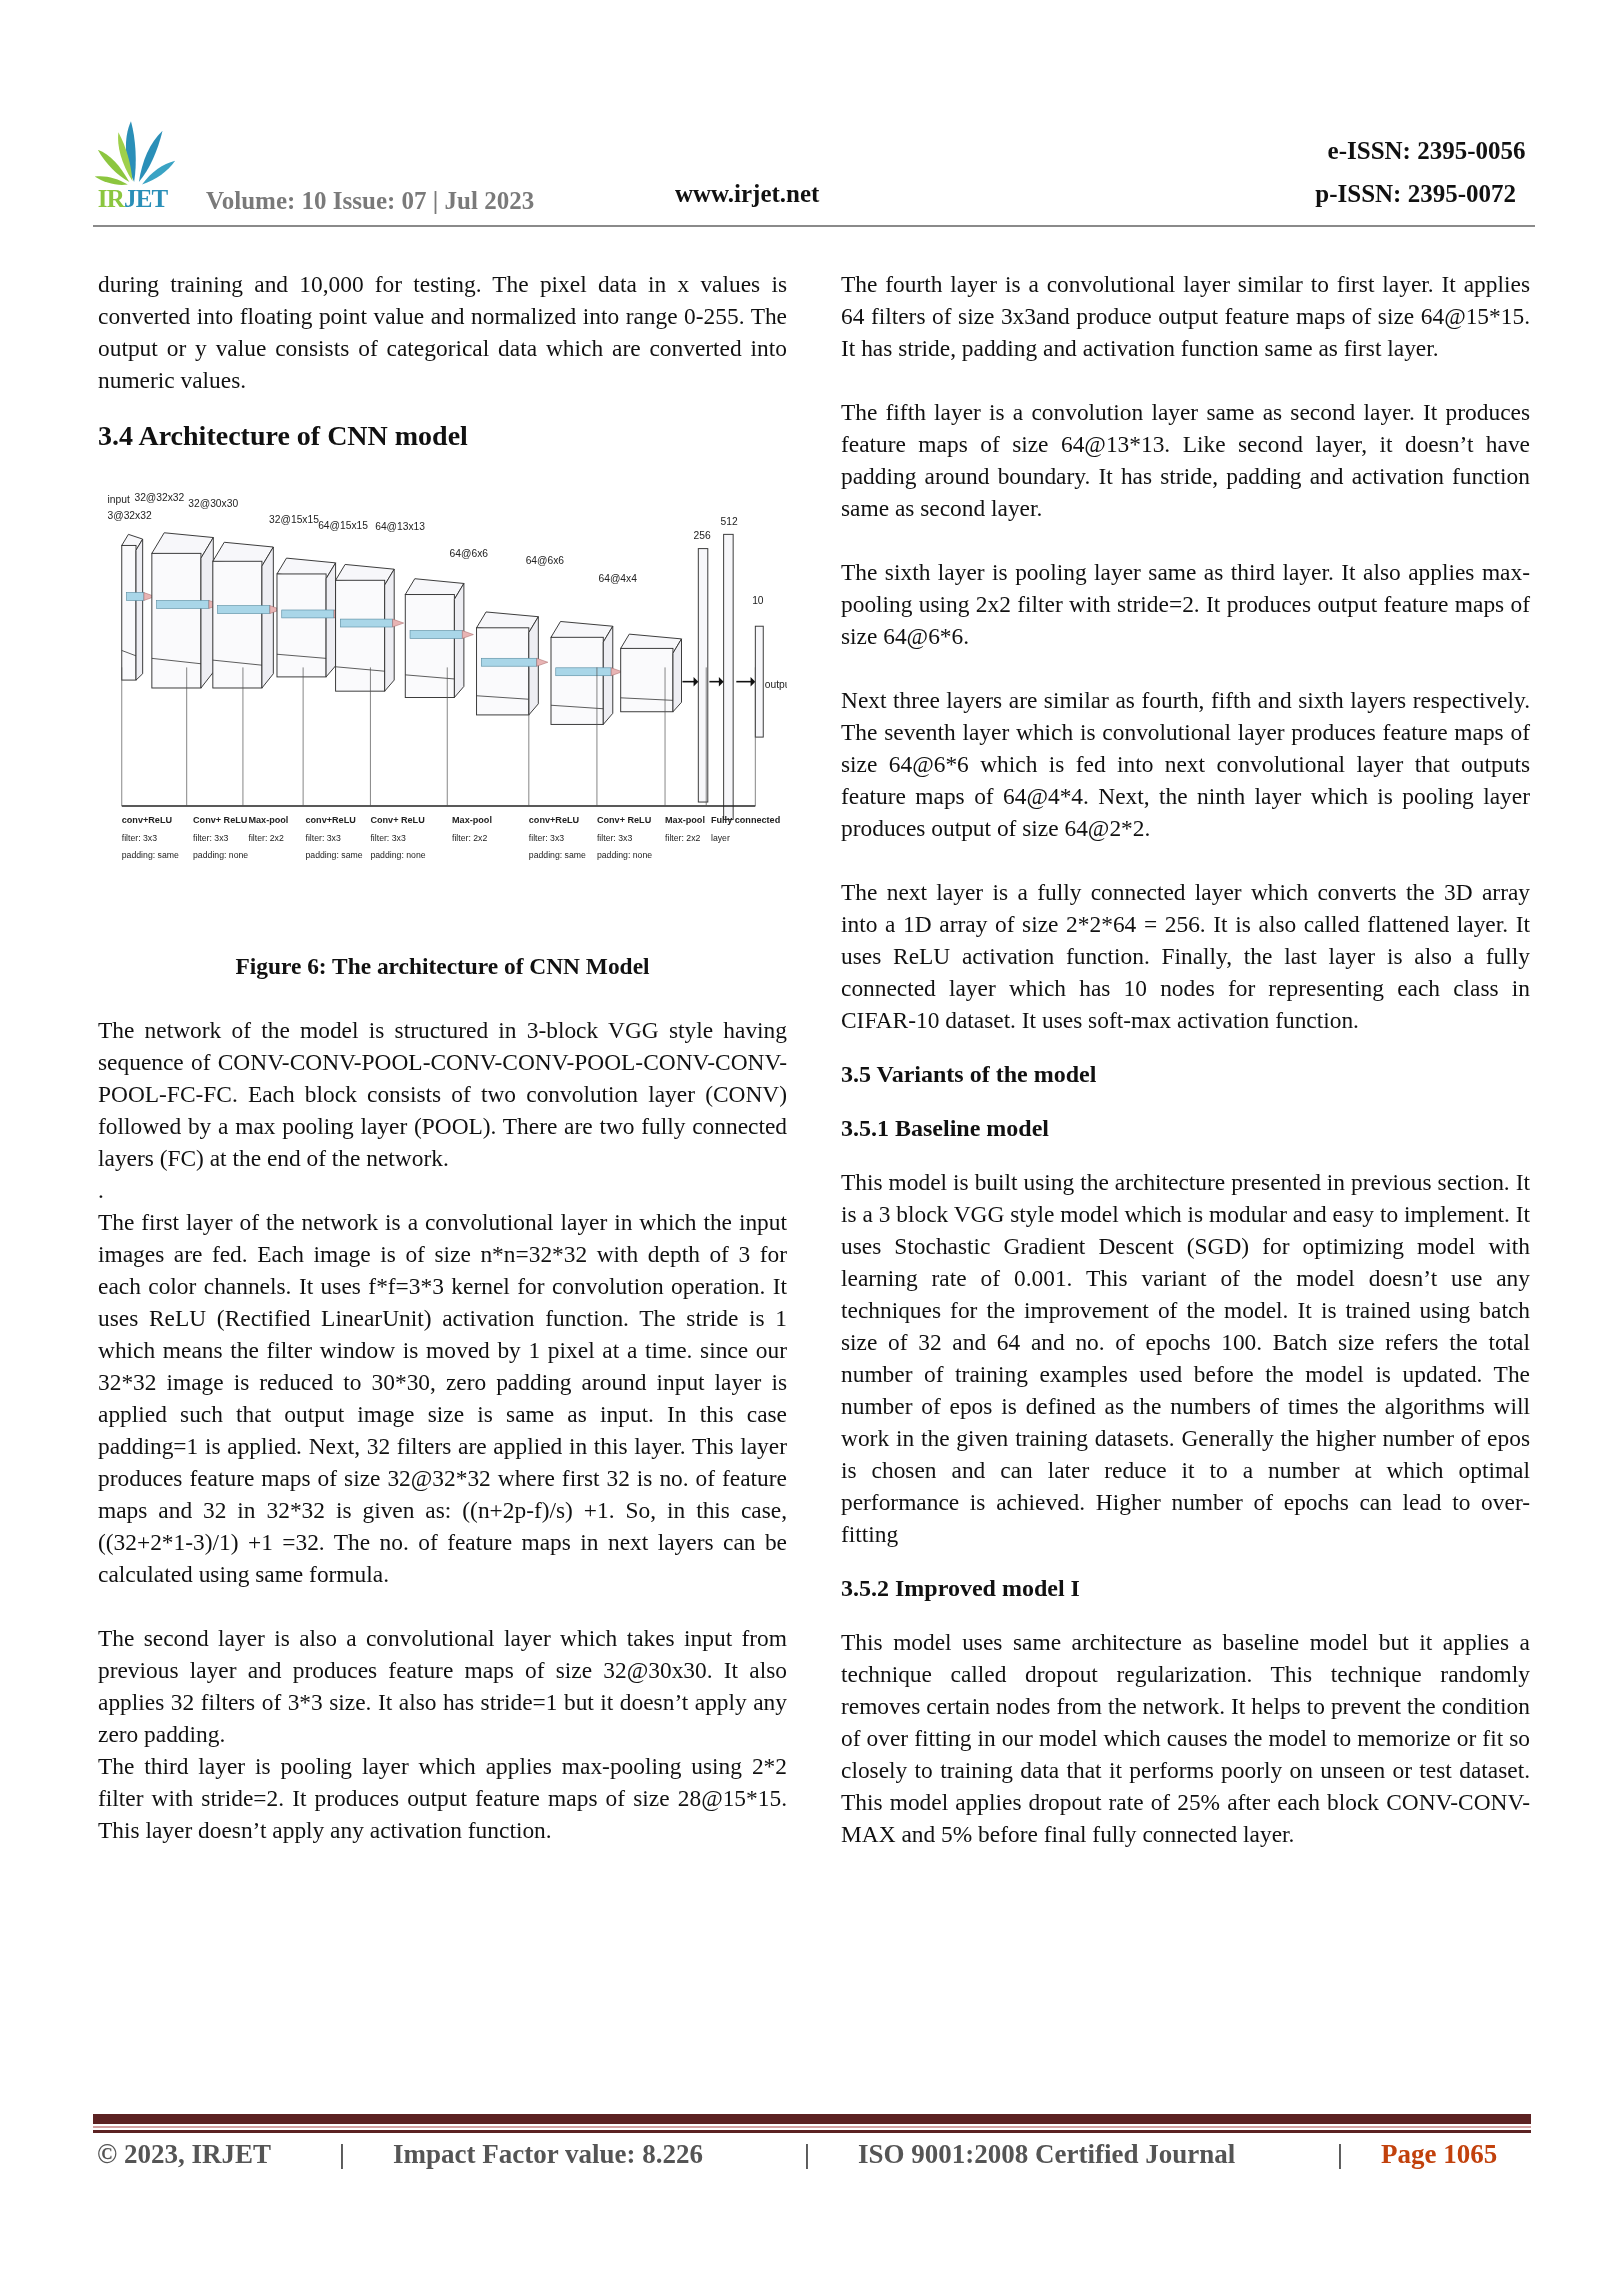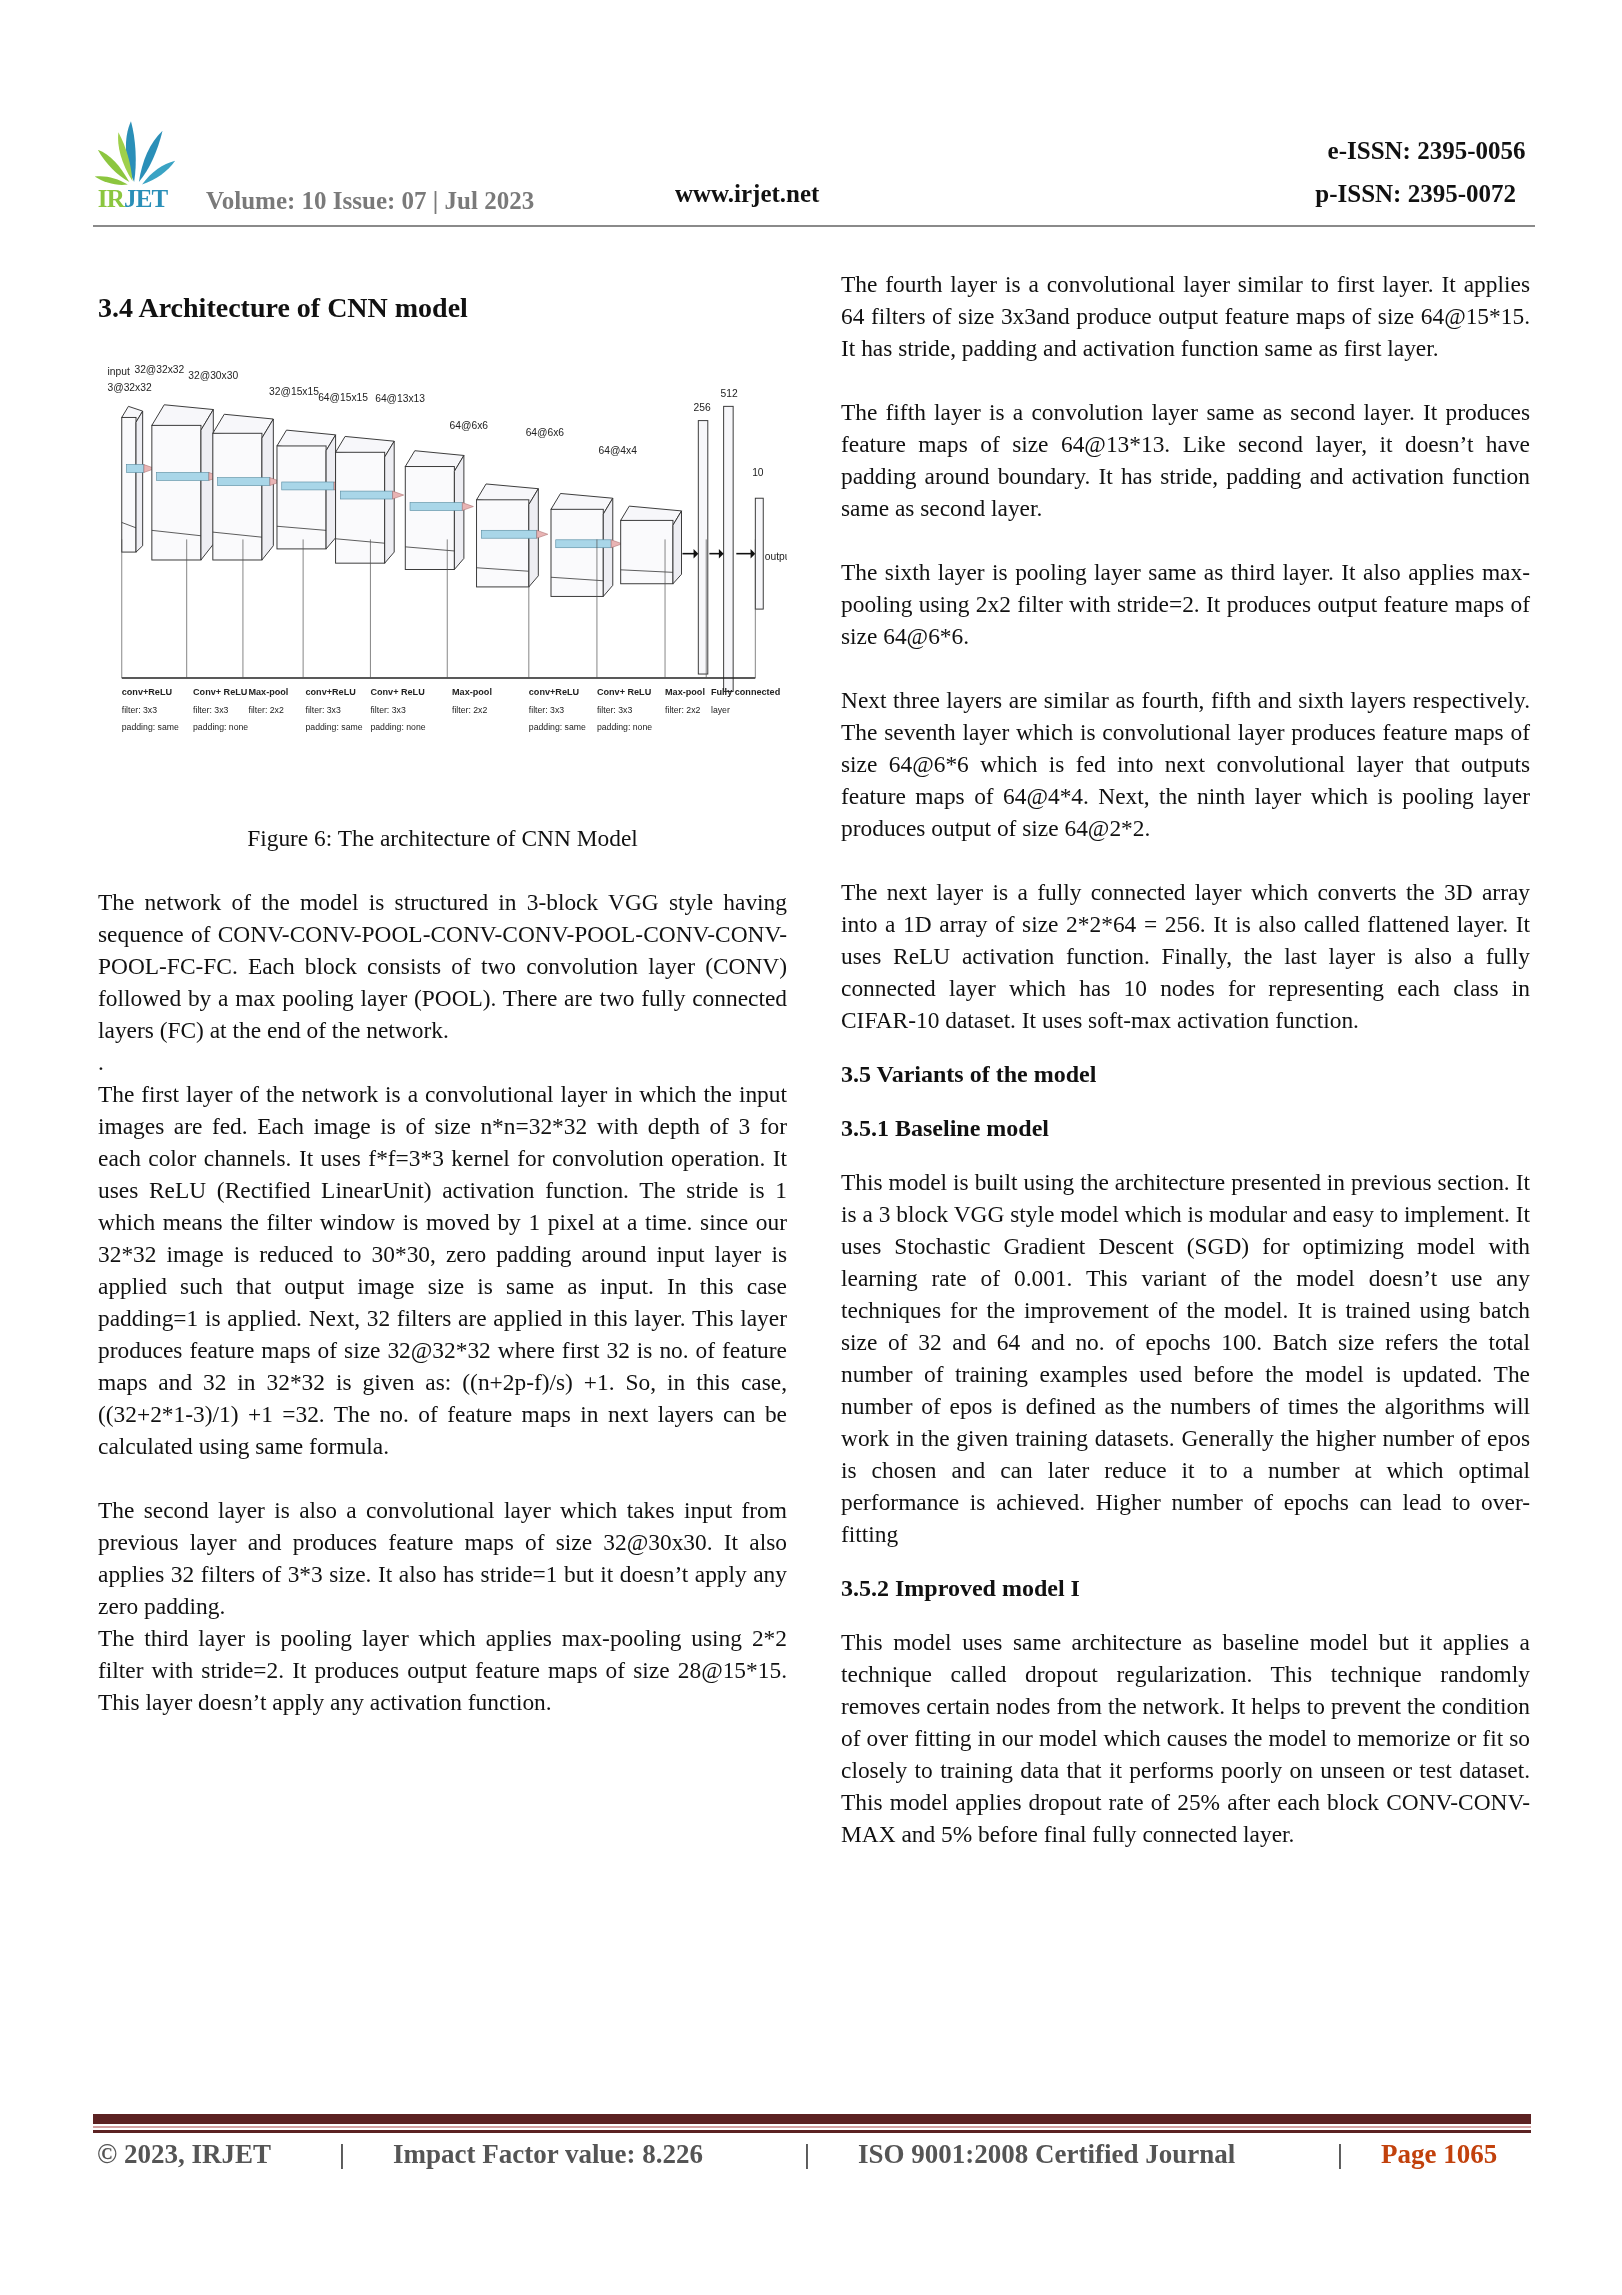--- a/index.html
+++ b/index.html
@@ -27,21 +27,21 @@
   .col.right { left: 841px; }
   .para { margin: 0; text-align: justify; }
   .gap { height: 32px; }
   .gap-sm { height: 22px; }
   h3.sec { margin: 0; font-size: 28px; font-weight: bold; line-height: 35px; }
   h4.sub { margin: 0; font-size: 24px; font-weight: bold; line-height: 32px; }
 
   
   .figure { position: relative; width: 689px; height: 444px; margin: 0; }
   .figure svg { position: absolute; left: 0; top: 0; }
-  .fig-caption { text-align: center; margin: 0; }
+  .fig-caption { text-align: center; margin: 0; font-weight: bold; }
 
   
   .footer-bar1 { position: absolute; left: 93px; top: 2114px; width: 1438px; height: 9.5px; background: #5c2222; }
   .footer-bar2 { position: absolute; left: 93px; top: 2126px; width: 1438px; height: 2.4px; background: #d4a0a0; }
   .footer-bar3 { position: absolute; left: 93px; top: 2130px; width: 1438px; height: 3.2px; background: #5c2222; }
   .footer { position: absolute; left: 97px; top: 2133px; width: 1438px; height: 40px;
             font-size: 27px; font-weight: bold; color: #555; white-space: nowrap; }
   .footer span { position: absolute; top: 6.3px; }
   .footer .page { color: #c2410c; }
 </style>
@@ -63,20 +63,21 @@
     </div>
   </div>
   <div class="eissn">e-ISSN: 2395-0056</div>
   <div class="volume">Volume: 10 Issue: 07 | Jul 2023</div>
   <div class="website">www.irjet.net</div>
   <div class="pissn">p-ISSN: 2395-0072</div>
 </div>
 <div class="header-rule"></div>
 
 <div class="col left">
+  <p class="para">during training and 10,000 for testing. The pixel data in x values is converted into floating point value and normalized into range 0-255. The output or y value consists of categorical data which are converted into numeric values.</p>
   <div class="gap-sm"></div>
   <h3 class="sec">3.4 Architecture of CNN model</h3>
   <div style="height:32px"></div>
 
   <div class="figure">
     <svg id="cnn-svg" width="689" height="444" viewBox="0 0 870 560" style="font-size:29.5px">
         <text x="12" y="22" font-size="13" font-family="Liberation Sans, DejaVu Sans, sans-serif" fill="#222" font-weight="normal">input</text>
         <path d="M30,76 L38.4,62 L56.4,68 L48,82 Z" fill="#f7f7fa" stroke="#333" stroke-width="1.2"></path>
         <rect x="30" y="76" width="18" height="170" fill="#fafafc" stroke="#333" stroke-width="1.2"></rect>
         <path d="M48,82 L56.4,68 L56.4,238 L48,246 Z" fill="#eeeef3" stroke="#333" stroke-width="1.2"></path>

